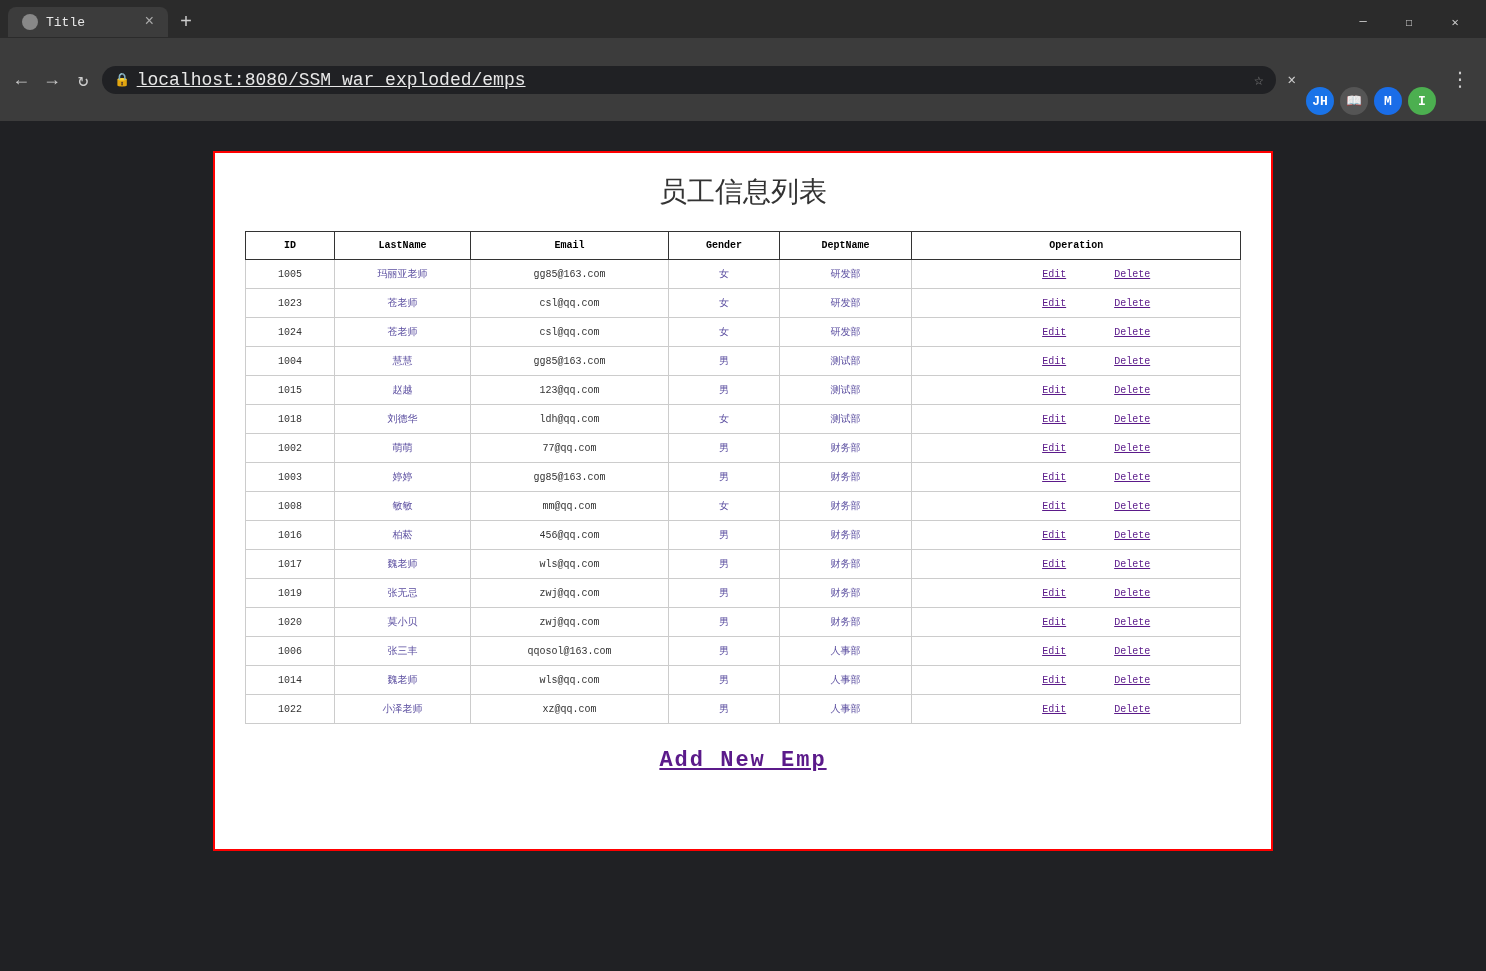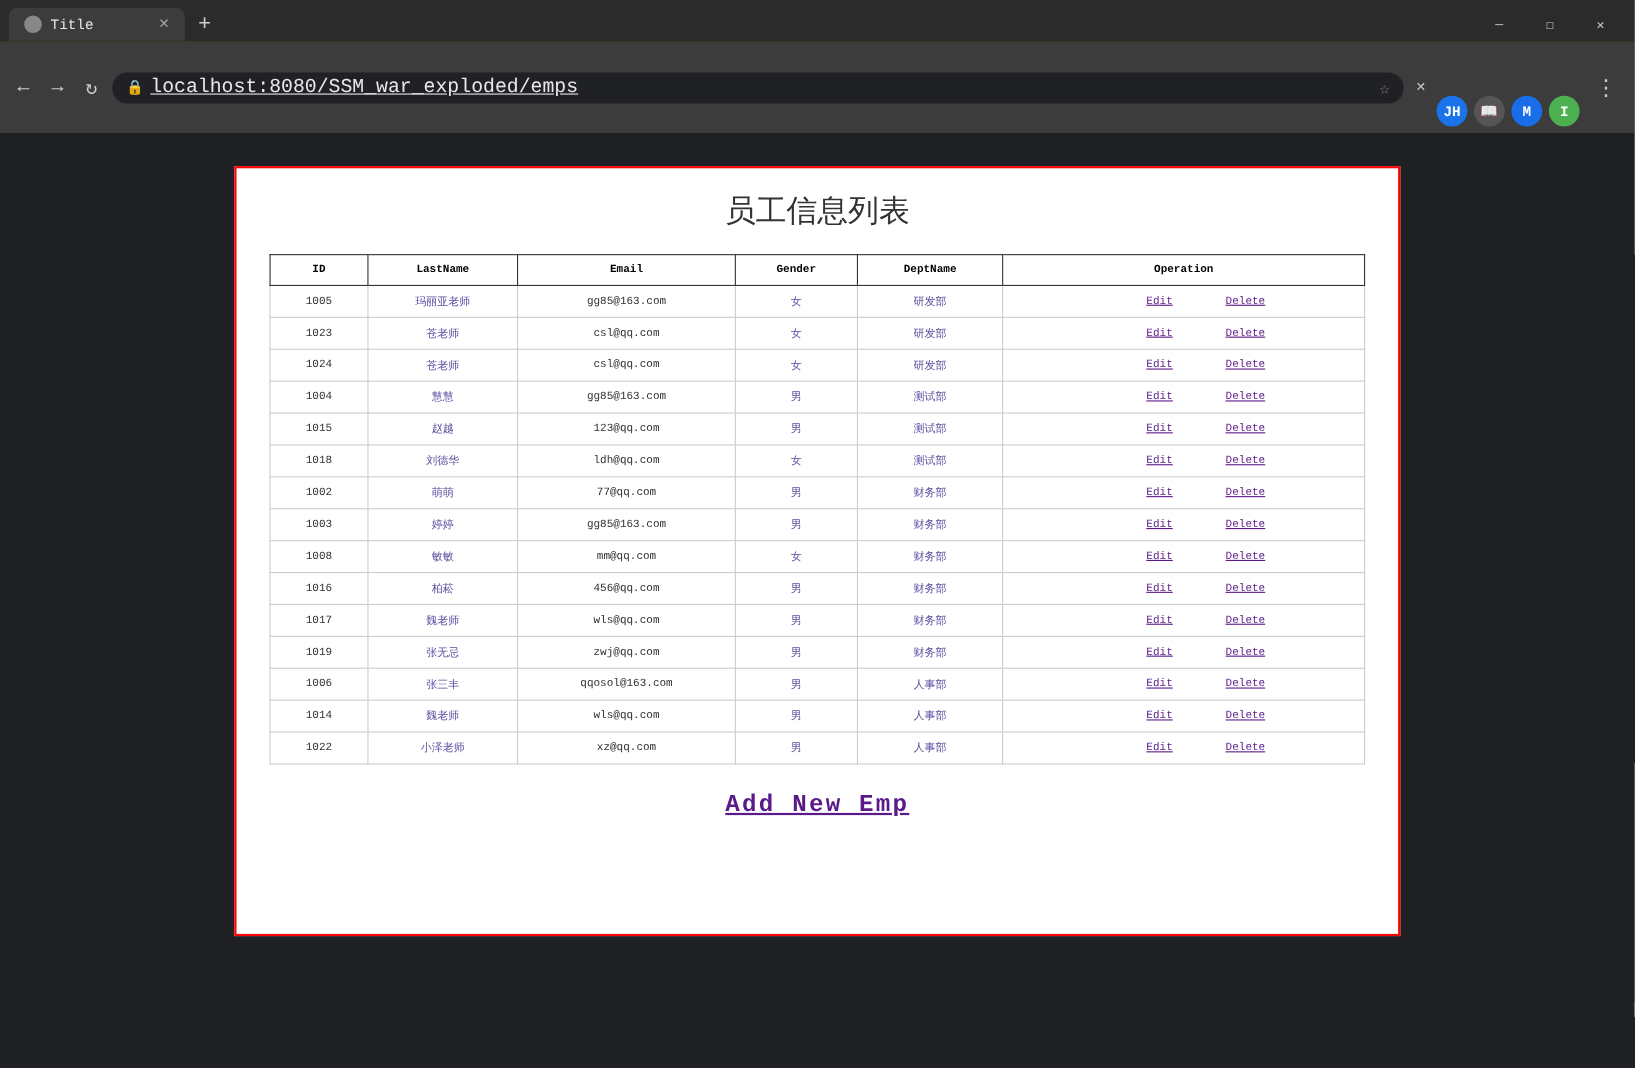--- a/index.html
+++ b/index.html
@@ -308,20 +308,28 @@
           </tr>
           <tr>
             <td>1019</td>
             <td class="chinese">张无忌</td>
             <td class="email">zwj@qq.com</td>
             <td class="gender-m">男</td>
             <td class="dept">财务部</td>
             <td class="op-cell"><a href="#">Edit</a><a href="#">Delete</a></td>
           </tr>
           <tr>
+            <td>1020</td>
+            <td class="chinese">莫小贝</td>
+            <td class="email">zwj@qq.com</td>
+            <td class="gender-m">男</td>
+            <td class="dept">财务部</td>
+            <td class="op-cell"><a href="#">Edit</a><a href="#">Delete</a></td>
+          </tr>
+          <tr>
             <td>1006</td>
             <td class="chinese">张三丰</td>
             <td class="email">qqosol@163.com</td>
             <td class="gender-m">男</td>
             <td class="dept">人事部</td>
             <td class="op-cell"><a href="#">Edit</a><a href="#">Delete</a></td>
           </tr>
           <tr>
             <td>1014</td>
             <td class="chinese">魏老师</td>

